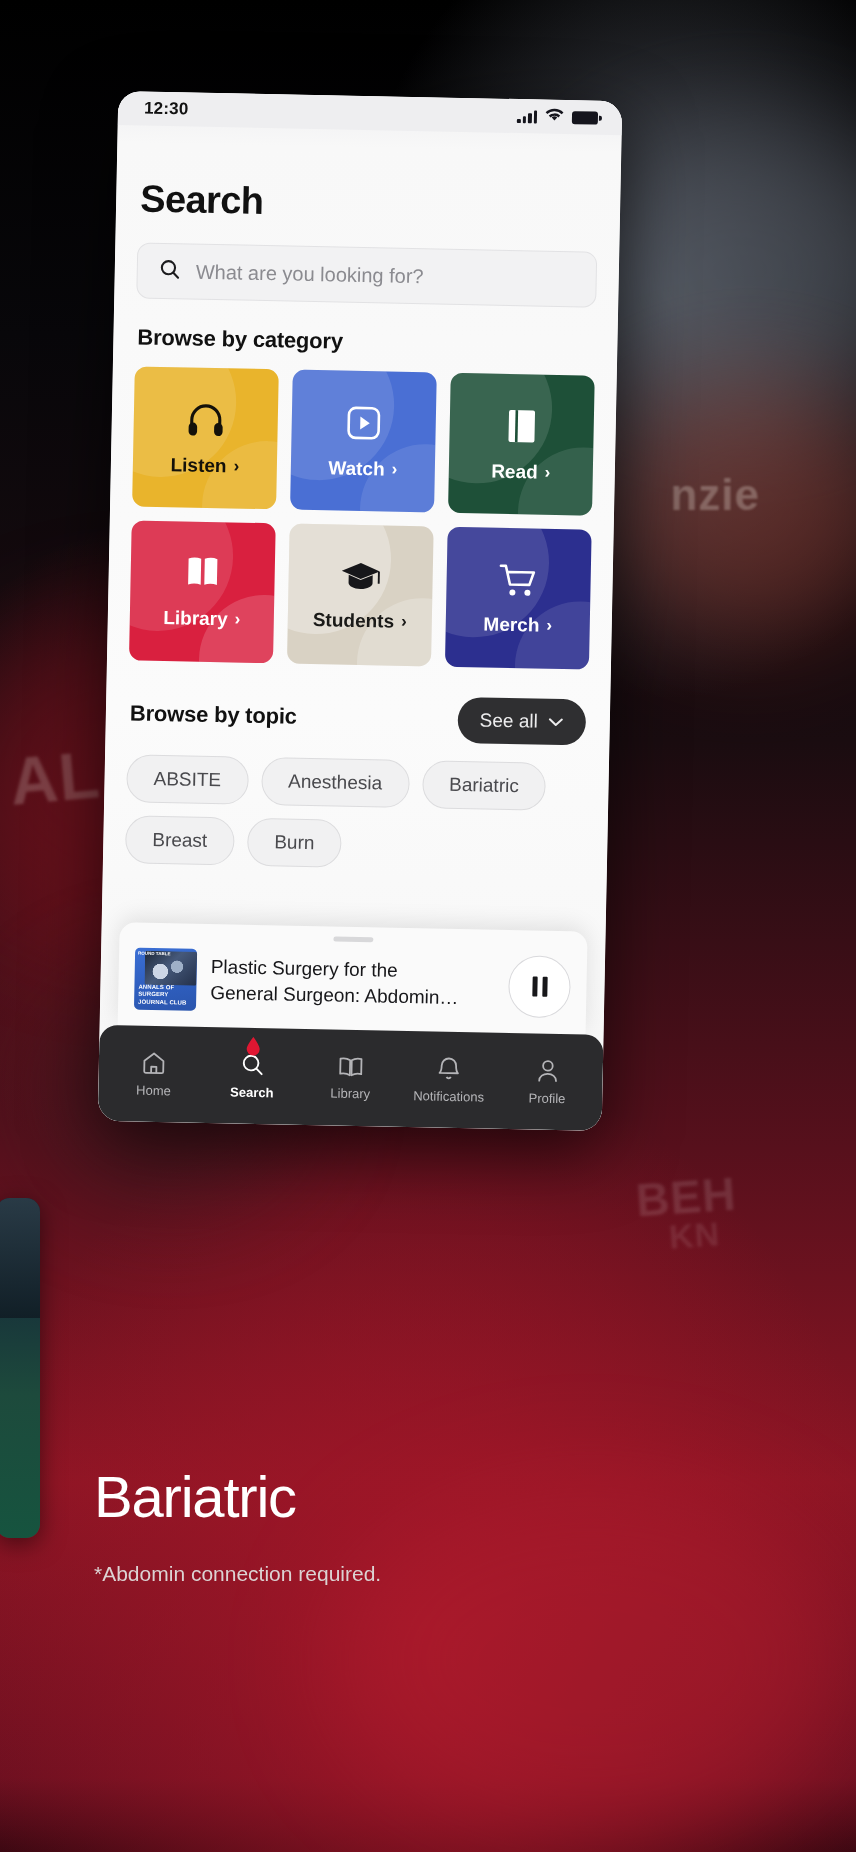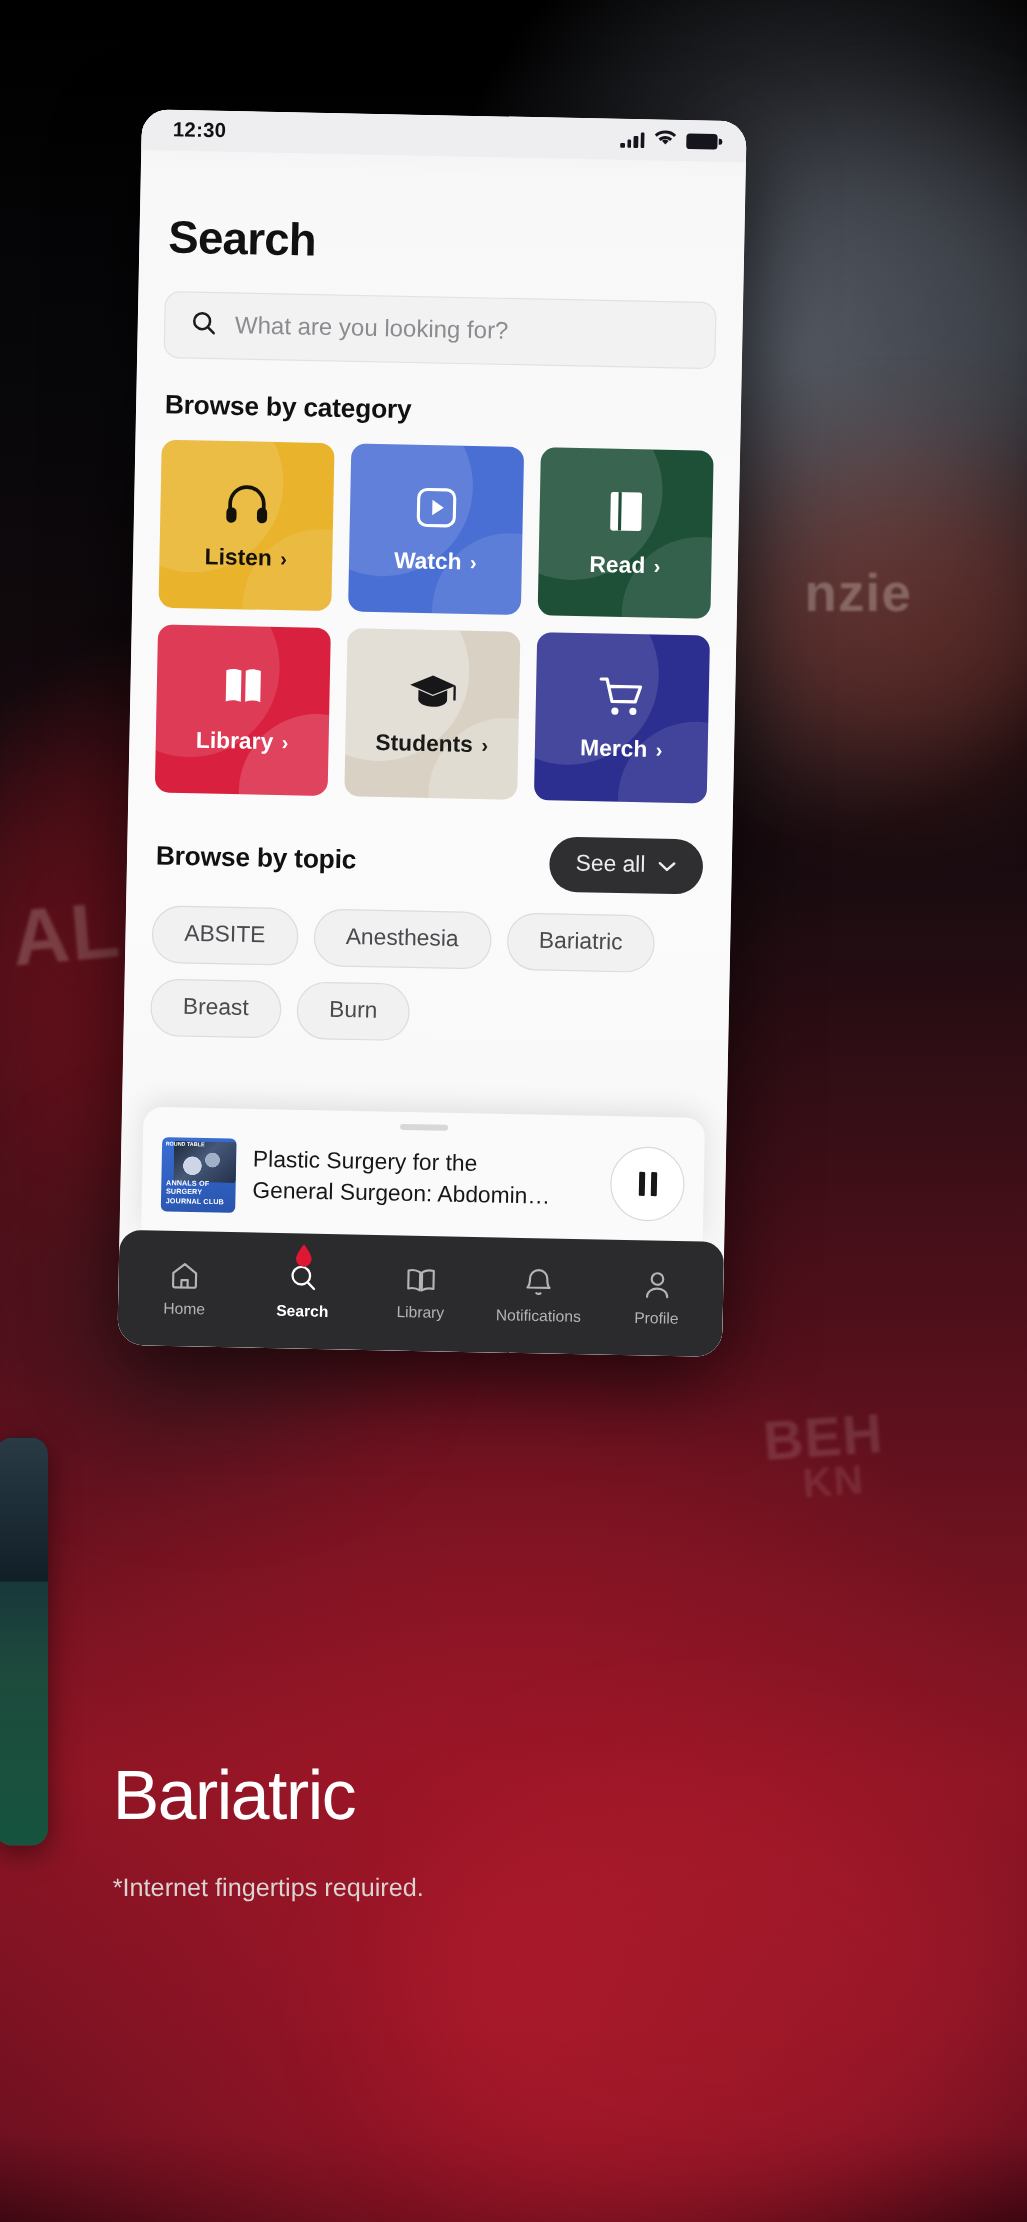--- a/index.html
+++ b/index.html
@@ -481,14 +481,14 @@
     </div>
 
   </div>
  </div>
 </div>
 
 <div id="marketing">
   <div class="headline">
     <div>Bariatric</div>
   </div>
-  <div class="footnote">*Internet fingertips required.</div>
+  <div class="footnote">*Abdomin connection required.</div>
 </div>
 
 </body></html>

